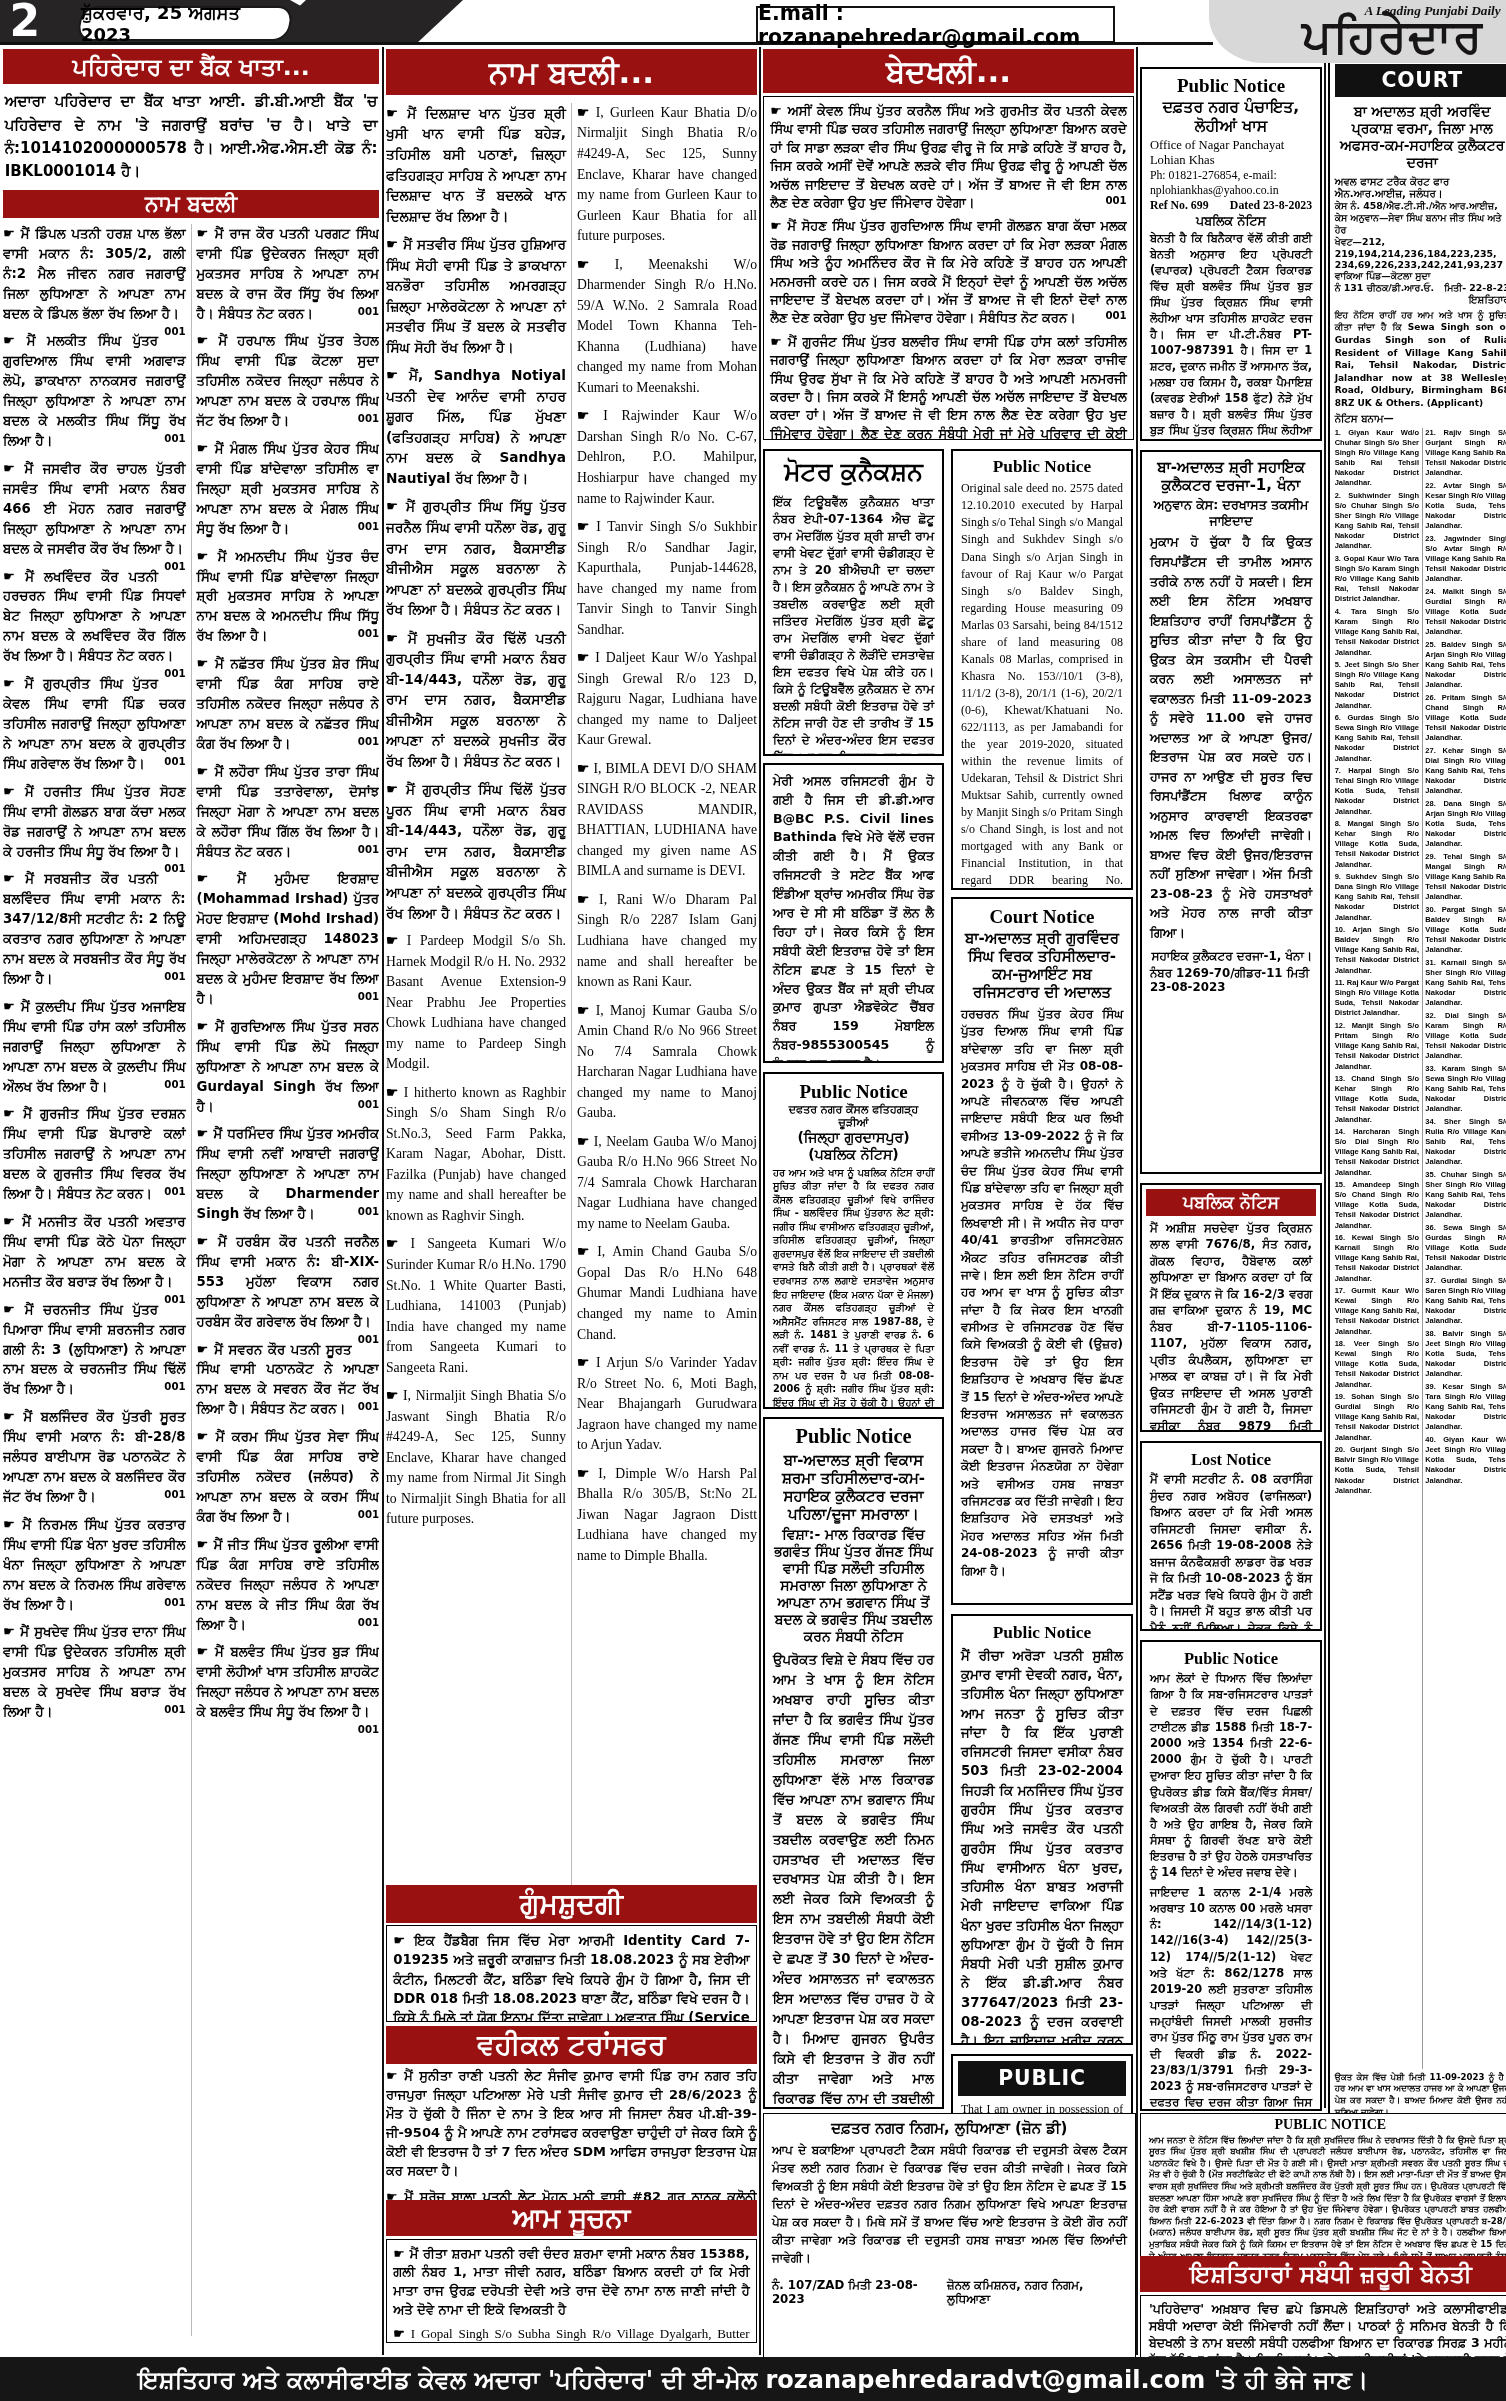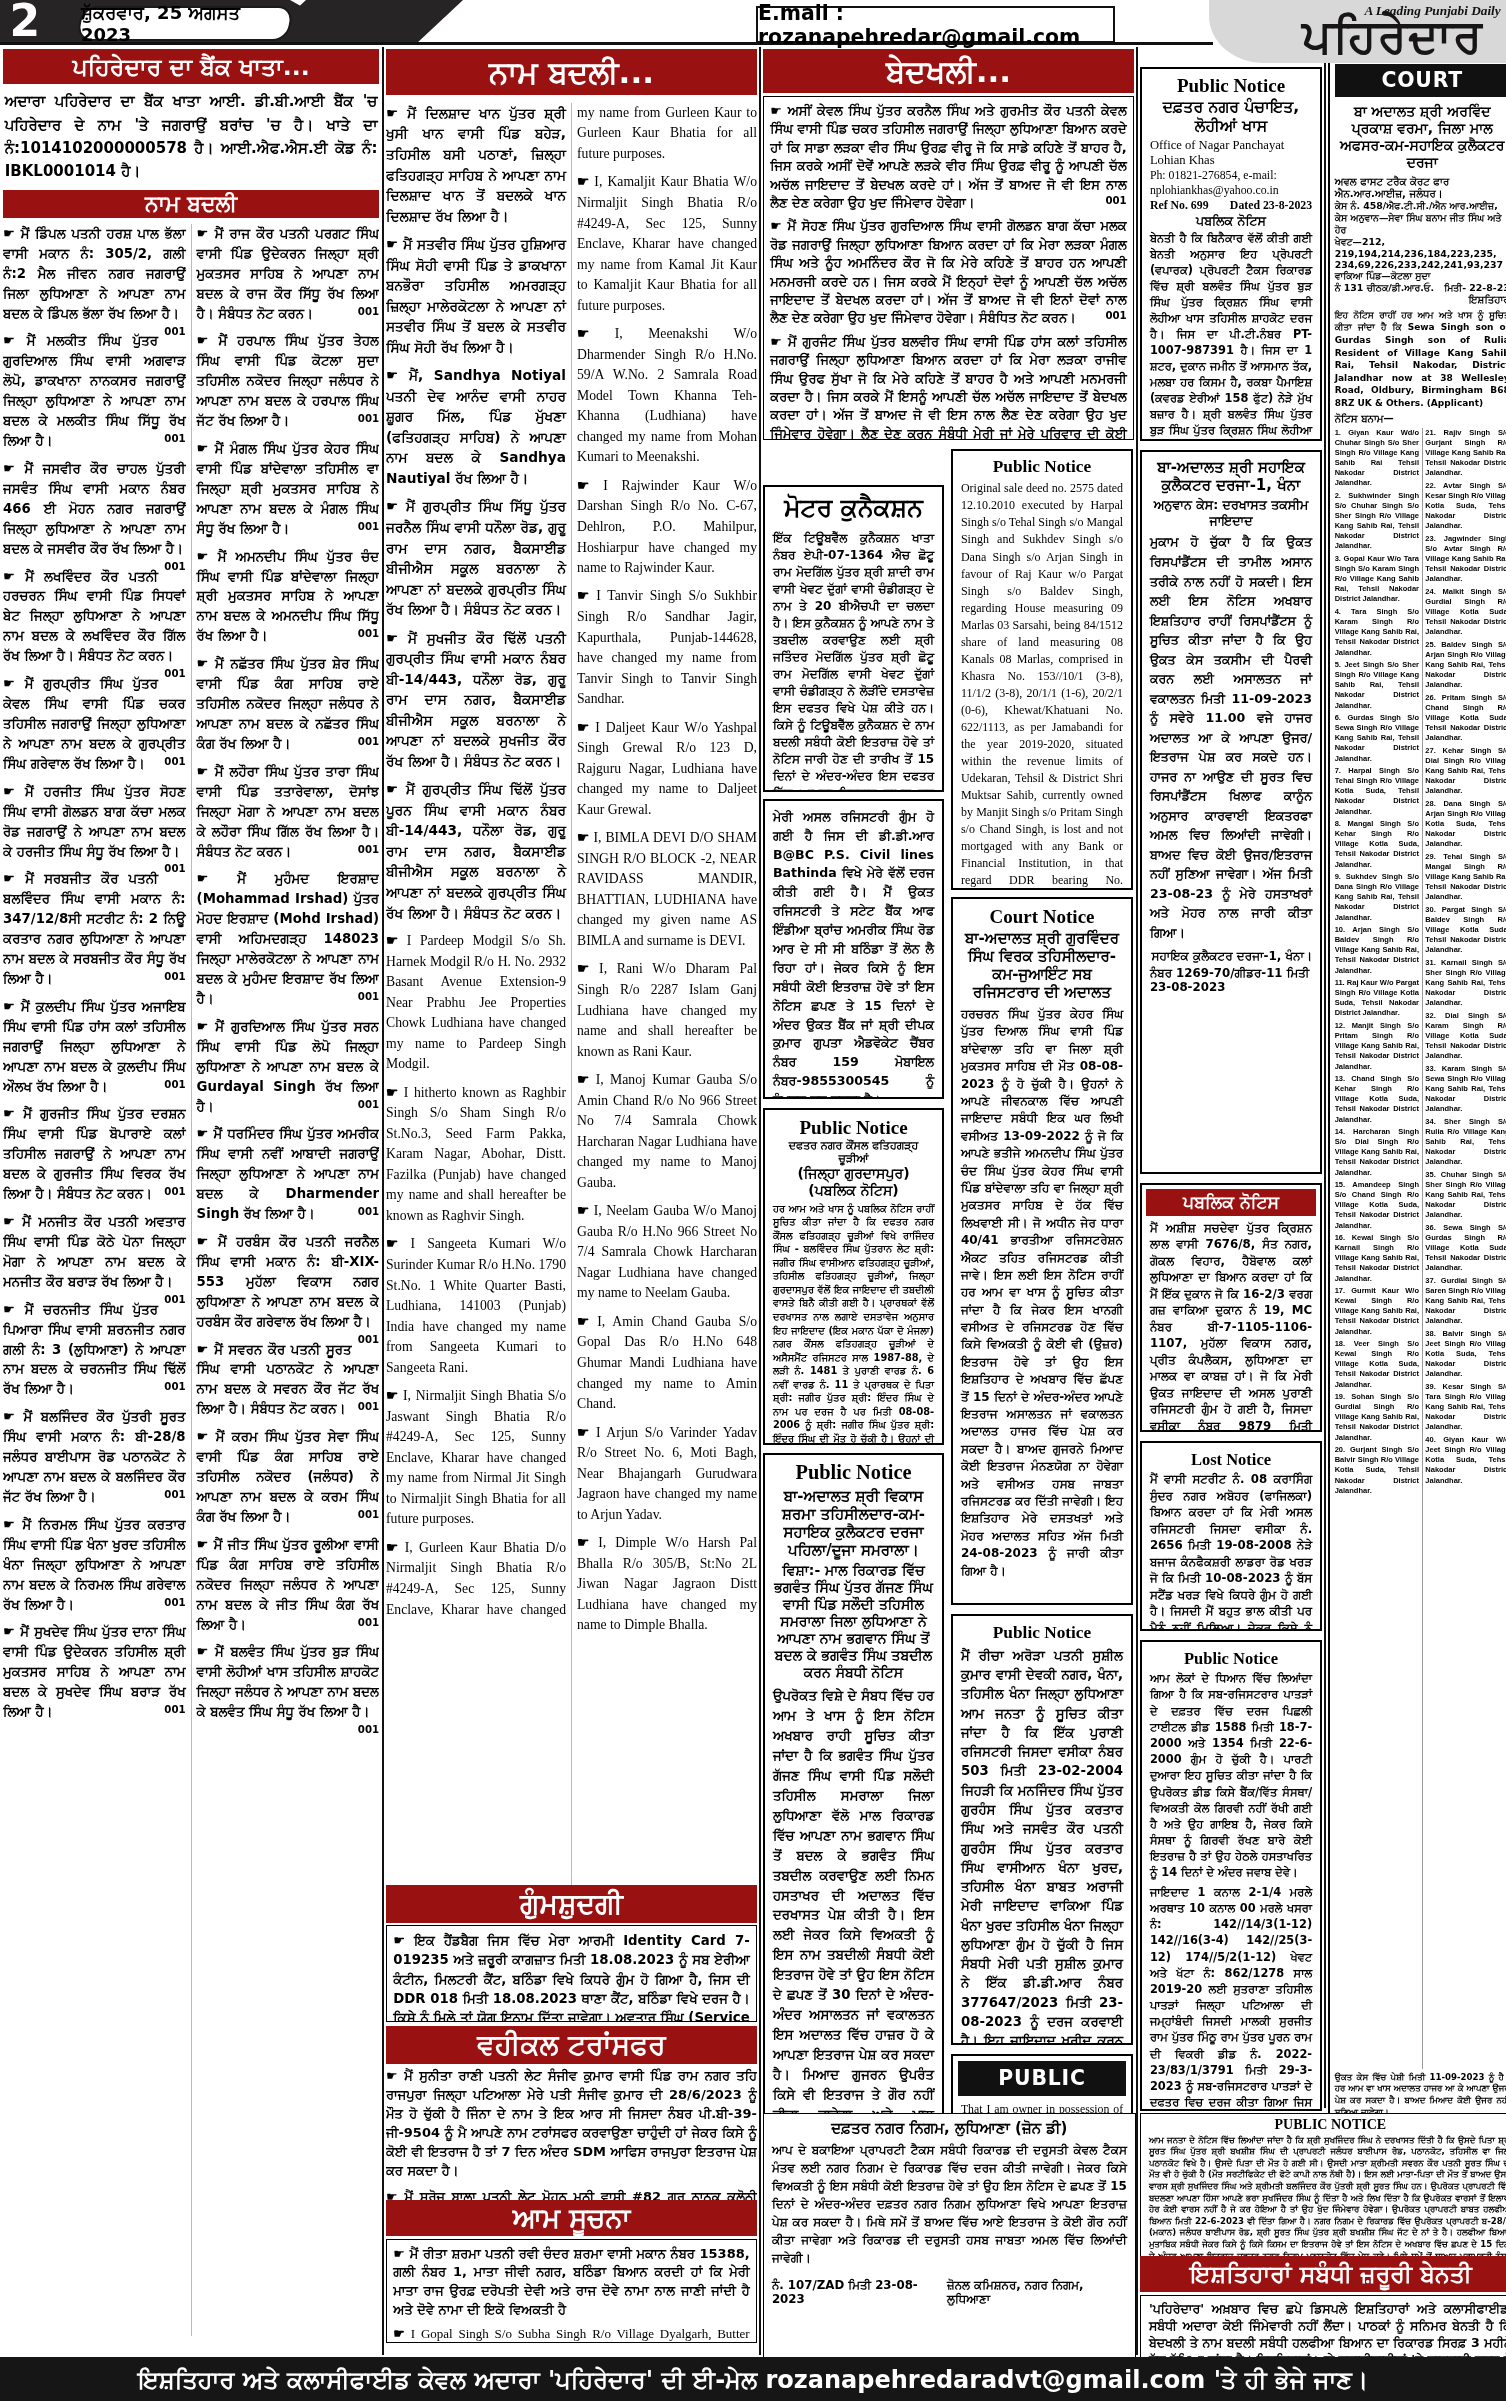--- a/index.html
+++ b/index.html
@@ -157,21 +157,20 @@
         <p class="pa ad en"><span>I Pardeep Modgil S/o Sh. Harnek Modgil R/o H. No. 2932 Basant Avenue Extension-9 Near Prabhu Jee Properties Chowk Ludhiana have changed my name to Pardeep Singh Modgil.</span></p>
 
         <p class="pa ad en"><span>I hitherto known as Raghbir Singh S/o Sham Singh R/o St.No.3, Seed Farm Pakka, Karam Nagar, Abohar, Distt. Fazilka (Punjab) have changed my name and shall hereafter be known as Raghvir Singh.</span></p>
 
         <p class="pa ad en"><span>I Sangeeta Kumari W/o Surinder Kumar R/o H.No. 1790 St.No. 1 White Quarter Basti, Ludhiana, 141003 (Punjab) India have changed my name from Sangeeta Kumari to Sangeeta Rani.</span></p>
 
         <p class="pa ad en"><span>I, Nirmaljit Singh Bhatia S/o Jaswant Singh Bhatia R/o #4249-A, Sec 125, Sunny Enclave, Kharar have changed my name from Nirmal Jit Singh to Nirmaljit Singh Bhatia for all future purposes.</span></p>
 
         <p class="pa ad en"><span>I, Gurleen Kaur Bhatia D/o Nirmaljit Singh Bhatia R/o #4249-A, Sec 125, Sunny Enclave, Kharar have changed my name from Gurleen Kaur to Gurleen Kaur Bhatia for all future purposes.</span></p>
 
-        <p class="pa ad en"><span>I, Kamaljit Kaur Bhatia W/o Nirmaljit Singh Bhatia R/o #4249-A, Sec 125, Sunny Enclave, Kharar have changed my name from Kamal Jit Kaur to Kamaljit Kaur Bhatia for all future purposes.</span></p>
 
         <p class="pa ad en"><span>I, Meenakshi W/o Dharmender Singh R/o H.No. 59/A W.No. 2 Samrala Road Model Town Khanna Teh-Khanna (Ludhiana) have changed my name from Mohan Kumari to Meenakshi.</span></p>
 
         <p class="pa ad en"><span>I Rajwinder Kaur W/o Darshan Singh R/o No. C-67, Dehlron, P.O. Mahilpur, Hoshiarpur have changed my name to Rajwinder Kaur.</span></p>
 
         <p class="pa ad en"><span>I Tanvir Singh S/o Sukhbir Singh R/o Sandhar Jagir, Kapurthala, Punjab-144628, have changed my name from Tanvir Singh to Tanvir Singh Sandhar.</span></p>
 
         <p class="pa ad en"><span>I Daljeet Kaur W/o Yashpal Singh Grewal R/o 123 D, Rajguru Nagar, Ludhiana have changed my name to Daljeet Kaur Grewal.</span></p>
 
         <p class="pa ad en"><span>I, BIMLA DEVI D/O SHAM SINGH R/O BLOCK -2, NEAR RAVIDASS MANDIR, BHATTIAN, LUDHIANA have changed my given name AS BIMLA and surname is DEVI.</span></p>
@@ -211,21 +210,21 @@
         <p class="pa ad" style="font-size:13px;line-height:1.42;margin:0 0 4.7px 0;"><span>ਅਸੀਂ ਕੇਵਲ ਸਿੰਘ ਪੁੱਤਰ ਕਰਨੈਲ ਸਿੰਘ ਅਤੇ ਗੁਰਮੀਤ ਕੌਰ ਪਤਨੀ ਕੇਵਲ ਸਿੰਘ ਵਾਸੀ ਪਿੰਡ ਚਕਰ ਤਹਿਸੀਲ ਜਗਰਾਉਂ ਜਿਲ੍ਹਾ ਲੁਧਿਆਣਾ ਬਿਆਨ ਕਰਦੇ ਹਾਂ ਕਿ ਸਾਡਾ ਲੜਕਾ ਵੀਰ ਸਿੰਘ ਉਰਫ਼ ਵੀਰੂ ਜੋ ਕਿ ਸਾਡੇ ਕਹਿਣੇ ਤੋਂ ਬਾਹਰ ਹੈ, ਜਿਸ ਕਰਕੇ ਅਸੀਂ ਦੋਵੇਂ ਆਪਣੇ ਲੜਕੇ ਵੀਰ ਸਿੰਘ ਉਰਫ਼ ਵੀਰੂ ਨੂੰ ਆਪਣੀ ਚੱਲ ਅਚੱਲ ਜਾਇਦਾਦ ਤੋਂ ਬੇਦਖਲ ਕਰਦੇ ਹਾਂ। ਅੱਜ ਤੋਂ ਬਾਅਦ ਜੋ ਵੀ ਇਸ ਨਾਲ ਲੈਣ ਦੇਣ ਕਰੇਗਾ ਉਹ ਖੁਦ ਜਿੰਮੇਵਾਰ ਹੋਵੇਗਾ।</span><span class="code">001</span></p>
 
         <p class="pa ad" style="font-size:13px;line-height:1.42;margin:0 0 4.7px 0;"><span>ਮੈਂ ਸੋਹਣ ਸਿੰਘ ਪੁੱਤਰ ਗੁਰਦਿਆਲ ਸਿੰਘ ਵਾਸੀ ਗੋਲਡਨ ਬਾਗ ਕੱਚਾ ਮਲਕ ਰੋਡ ਜਗਰਾਉਂ ਜਿਲ੍ਹਾ ਲੁਧਿਆਣਾ ਬਿਆਨ ਕਰਦਾ ਹਾਂ ਕਿ ਮੇਰਾ ਲੜਕਾ ਮੰਗਲ ਸਿੰਘ ਅਤੇ ਨੂੰਹ ਅਮਨਿੰਦਰ ਕੌਰ ਜੋ ਕਿ ਮੇਰੇ ਕਹਿਣੇ ਤੋਂ ਬਾਹਰ ਹਨ ਆਪਣੀ ਮਨਮਰਜੀ ਕਰਦੇ ਹਨ। ਜਿਸ ਕਰਕੇ ਮੈਂ ਇਨ੍ਹਾਂ ਦੋਵਾਂ ਨੂੰ ਆਪਣੀ ਚੱਲ ਅਚੱਲ ਜਾਇਦਾਦ ਤੋਂ ਬੇਦਖਲ ਕਰਦਾ ਹਾਂ। ਅੱਜ ਤੋਂ ਬਾਅਦ ਜੋ ਵੀ ਇਨਾਂ ਦੋਵਾਂ ਨਾਲ ਲੈਣ ਦੇਣ ਕਰੇਗਾ ਉਹ ਖੁਦ ਜਿੰਮੇਵਾਰ ਹੋਵੇਗਾ। ਸੰਬੰਧਿਤ ਨੋਟ ਕਰਨ।</span><span class="code">001</span></p>
 
         <p class="pa ad" style="font-size:13px;line-height:1.42;margin:0 0 4.7px 0;"><span>ਮੈਂ ਗੁਰਜੰਟ ਸਿੰਘ ਪੁੱਤਰ ਬਲਵੀਰ ਸਿੰਘ ਵਾਸੀ ਪਿੰਡ ਹਾਂਸ ਕਲਾਂ ਤਹਿਸੀਲ ਜਗਰਾਉਂ ਜਿਲ੍ਹਾ ਲੁਧਿਆਣਾ ਬਿਆਨ ਕਰਦਾ ਹਾਂ ਕਿ ਮੇਰਾ ਲੜਕਾ ਰਾਜੀਵ ਸਿੰਘ ਉਰਫ ਸੁੱਖਾ ਜੋ ਕਿ ਮੇਰੇ ਕਹਿਣੇ ਤੋਂ ਬਾਹਰ ਹੈ ਅਤੇ ਆਪਣੀ ਮਨਮਰਜੀ ਕਰਦਾ ਹੈ। ਜਿਸ ਕਰਕੇ ਮੈਂ ਇਸਨੂੰ ਆਪਣੀ ਚੱਲ ਅਚੱਲ ਜਾਇਦਾਦ ਤੋਂ ਬੇਦਖਲ ਕਰਦਾ ਹਾਂ। ਅੱਜ ਤੋਂ ਬਾਅਦ ਜੋ ਵੀ ਇਸ ਨਾਲ ਲੈਣ ਦੇਣ ਕਰੇਗਾ ਉਹ ਖੁਦ ਜਿੰਮੇਵਾਰ ਹੋਵੇਗਾ। ਲੈਣ ਦੇਣ ਕਰਨ ਸੰਬੰਧੀ ਮੇਰੀ ਜਾਂ ਮੇਰੇ ਪਰਿਵਾਰ ਦੀ ਕੋਈ ਜਿੰਮੇਵਾਰੀ ਨਹੀਂ ਹੋਵੇਗੀ।</span></p>
 
       </div>
   </div>
 
   <div class="abs" style="left:763px;top:449px;width:181px;">
-    <div class="box" style="padding:6.3px 7.9px;height:290px;overflow:hidden;margin-top:36px;">
+    <div class="box" style="padding:6.3px 7.9px;height:290px;overflow:hidden;">
       <div class="ctr" style="font-size:25px;font-weight:bold;margin-bottom:6.3px;">ਮੋਟਰ ਕੁਨੈਕਸ਼ਨ</div>
       <p class="pa" style="font-size:12px;line-height:1.42;margin:0;">ਇੱਕ ਟਿਊਬਵੈੱਲ ਕੁਨੈਕਸ਼ਨ ਖਾਤਾ ਨੰਬਰ ਏਪੀ-07-1364 ਐਚ ਛੋਟੂ ਰਾਮ ਮੋਦਗਿੱਲ ਪੁੱਤਰ ਸ਼੍ਰੀ ਸ਼ਾਦੀ ਰਾਮ ਵਾਸੀ ਖੇਵਟ ਦੁੱਗਾਂ ਵਾਸੀ ਚੰਡੀਗੜ੍ਹ ਦੇ ਨਾਮ ਤੇ 20 ਬੀਐਚਪੀ ਦਾ ਚਲਦਾ ਹੈ। ਇਸ ਕੁਨੈਕਸ਼ਨ ਨੂੰ ਆਪਣੇ ਨਾਮ ਤੇ ਤਬਦੀਲ ਕਰਵਾਉਣ ਲਈ ਸ਼੍ਰੀ ਜਤਿੰਦਰ ਮੋਦਗਿੱਲ ਪੁੱਤਰ ਸ਼੍ਰੀ ਛੋਟੂ ਰਾਮ ਮੋਦਗਿੱਲ ਵਾਸੀ ਖੇਵਟ ਦੁੱਗਾਂ ਵਾਸੀ ਚੰਡੀਗੜ੍ਹ ਨੇ ਲੋੜੀਂਦੇ ਦਸਤਾਵੇਜ਼ ਇਸ ਦਫਤਰ ਵਿਖੇ ਪੇਸ਼ ਕੀਤੇ ਹਨ। ਕਿਸੇ ਨੂੰ ਟਿਊਬਵੈੱਲ ਕੁਨੈਕਸ਼ਨ ਦੇ ਨਾਮ ਬਦਲੀ ਸਬੰਧੀ ਕੋਈ ਇਤਰਾਜ਼ ਹੋਵੇ ਤਾਂ ਨੋਟਿਸ ਜਾਰੀ ਹੋਣ ਦੀ ਤਾਰੀਖ ਤੋਂ 15 ਦਿਨਾਂ ਦੇ ਅੰਦਰ-ਅੰਦਰ ਇਸ ਦਫਤਰ ਵਿੱਚ ਆਪਣਾ ਇਤਰਾਜ਼ ਦਾਖਲ ਕਰ ਸਕਦਾ ਹੈ। ਮਿਤੀ ਪੁੱਗਣ ਤੋਂ ਬਾਅਦ ਕਿਸੇ ਵੀ ਵਿਅਕਤੀ ਦਾ ਇਤਰਾਜ਼ ਕਾਬਿਲੇ ਗੌਰ ਨਹੀਂ ਹੋਵੇਗਾ ਅਤੇ ਉਪਰੋਕਤ ਅਨੁਸਾਰ ਕੁਨੈਕਸ਼ਨ ਬਿਨੈਕਾਰ ਦੇ ਨਾਮ ਤਬਦੀਲ ਕਰ ਦਿੱਤਾ ਜਾਵੇਗਾ।</p>
 
     </div>
     <div class="box" style="margin-top:7.9px;padding:6.3px 7.9px;height:283px;overflow:hidden;">
       <p class="pa" style="font-size:12.6px;line-height:1.5;margin:0;">ਮੇਰੀ ਅਸਲ ਰਜਿਸਟਰੀ ਗੁੰਮ ਹੋ ਗਈ ਹੈ ਜਿਸ ਦੀ ਡੀ.ਡੀ.ਆਰ B@BC P.S. Civil lines Bathinda ਵਿਖੇ ਮੇਰੇ ਵੱਲੋਂ ਦਰਜ ਕੀਤੀ ਗਈ ਹੈ। ਮੈਂ ਉਕਤ ਰਜਿਸਟਰੀ ਤੇ ਸਟੇਟ ਬੈਂਕ ਆਫ ਇੰਡੀਆ ਬ੍ਰਾਂਚ ਅਮਰੀਕ ਸਿੰਘ ਰੋਡ ਆਰ ਦੇ ਸੀ ਸੀ ਬਠਿੰਡਾ ਤੋਂ ਲੋਨ ਲੈ ਰਿਹਾ ਹਾਂ। ਜੇਕਰ ਕਿਸੇ ਨੂੰ ਇਸ ਸਬੰਧੀ ਕੋਈ ਇਤਰਾਜ਼ ਹੋਵੇ ਤਾਂ ਇਸ ਨੋਟਿਸ ਛਪਣ ਤੇ 15 ਦਿਨਾਂ ਦੇ ਅੰਦਰ ਉਕਤ ਬੈਂਕ ਜਾਂ ਸ਼੍ਰੀ ਦੀਪਕ ਕੁਮਾਰ ਗੁਪਤਾ ਐਡਵੋਕੇਟ ਚੈਂਬਰ ਨੰਬਰ 159 ਮੋਬਾਇਲ ਨੰਬਰ-9855300545 ਨੂੰ ਸੰਪਰਕ ਕਰ ਸਕਦਾ ਹੈ।</p>
     </div>
     <div class="box" style="margin-top:9.4px;padding:6.3px 7.9px;height:320px;overflow:hidden;">
       <div class="notice-title" style="font-size:19px;">Public Notice</div>
       <div class="ctr" style="font-weight:bold;font-size:11px;">ਦਫਤਰ ਨਗਰ ਕੌਂਸਲ ਫਤਿਹਗੜ੍ਹ ਚੂੜੀਆਂ</div>

